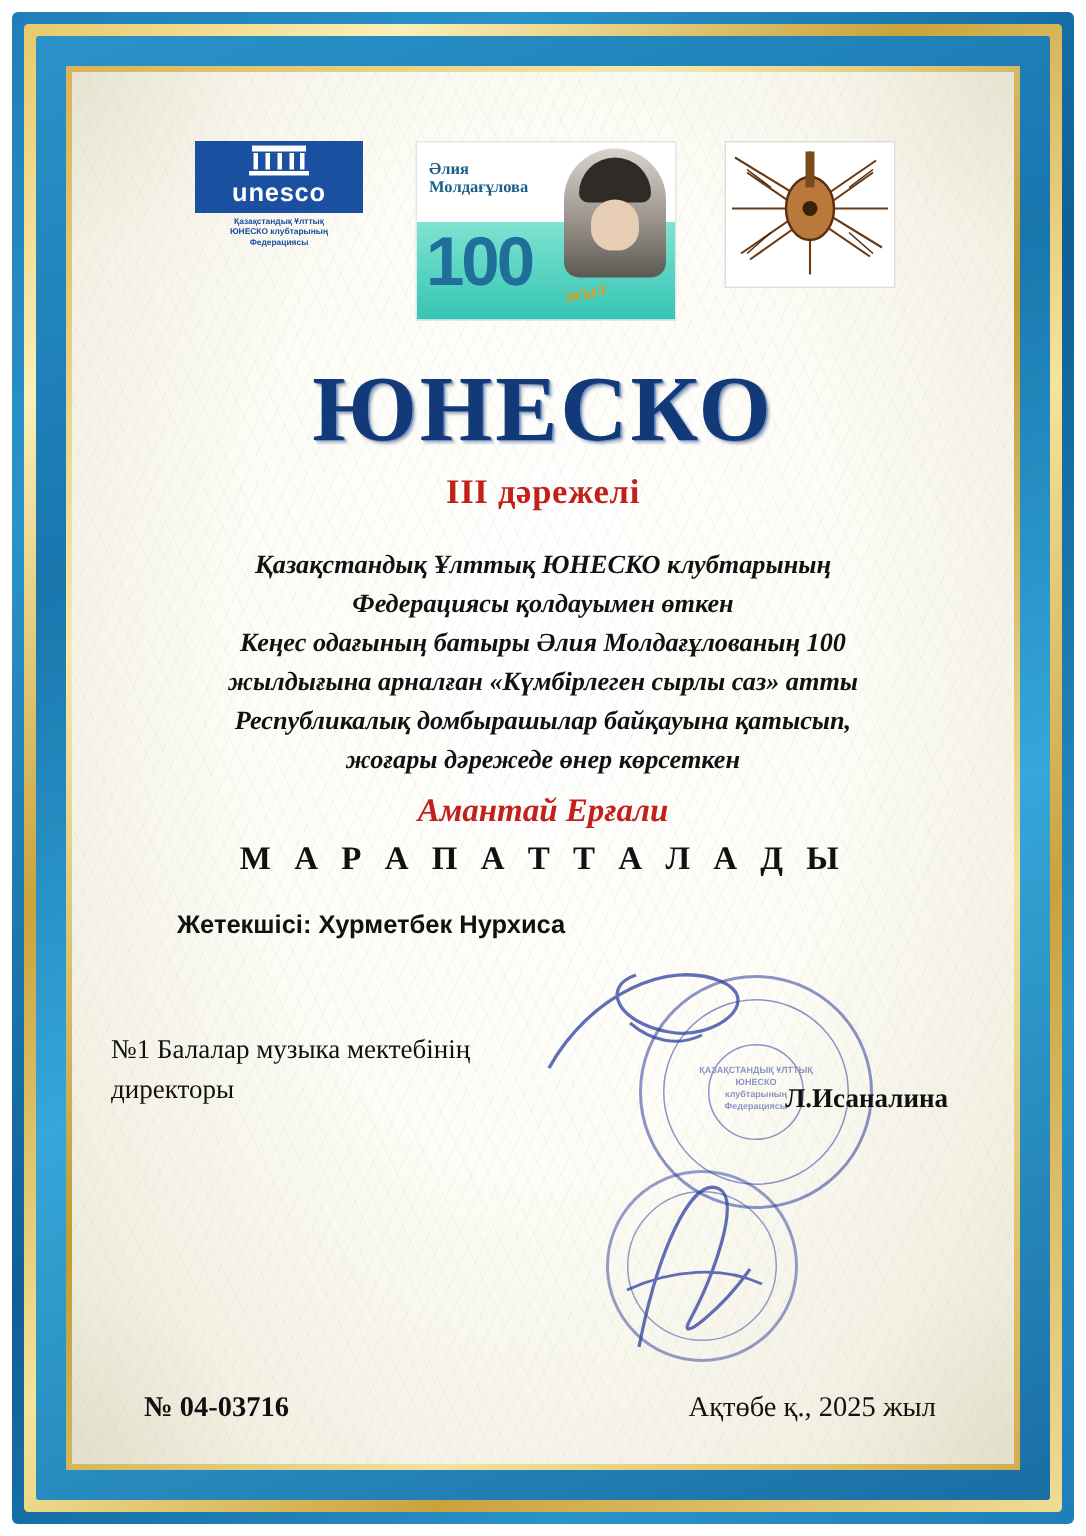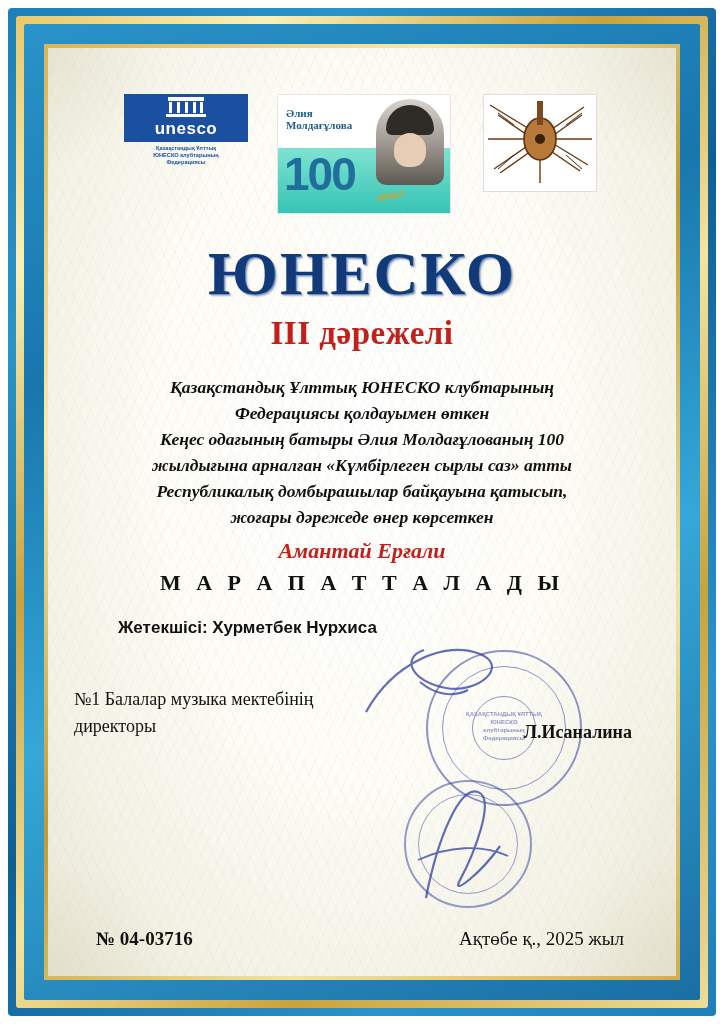--- a/index.html
+++ b/index.html
@@ -93,21 +93,21 @@
     gap: 32px;
     margin-top: 28px;
   }
   .logo-unesco {
     width: 118px;
     display: flex;
     flex-direction: column;
     align-items: center;
   }
   .unesco-box {
-    width: 124px;
+    width: 112px;
     height: 48px;
     background: #1b4fa0;
     display: flex;
     flex-direction: column;
     align-items: center;
     justify-content: center;
   }
   .unesco-temple {
     width: 40px; height: 20px;
     position: relative;
@@ -218,21 +218,21 @@
     color: #123a78;
     text-shadow:
       1px 1px 0 #6f93c9,
       2px 2px 2px rgba(20,40,90,0.35);
   }
   .title-degree {
     text-align: center;
     margin-top: 6px;
     font-family: "Liberation Serif", serif;
     font-weight: bold;
-    font-size: 33px;
+    font-size: 23px;
     color: #c3201c;
     letter-spacing: .5px;
   }
 
   
   .body-text {
     margin-top: 22px;
     text-align: center;
     font-family: "Liberation Serif", serif;
     font-style: italic;

